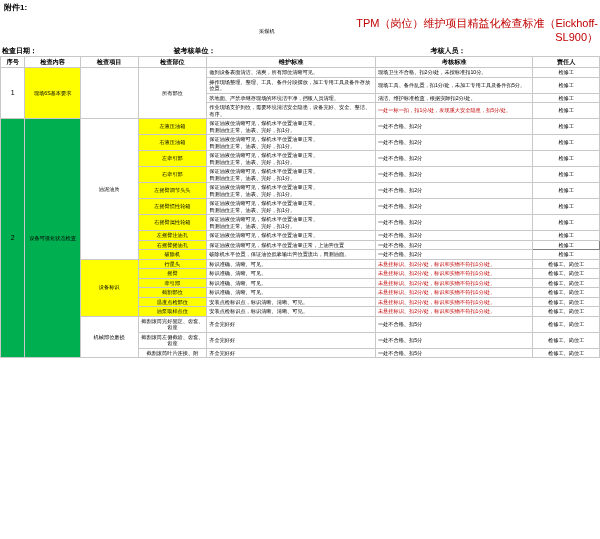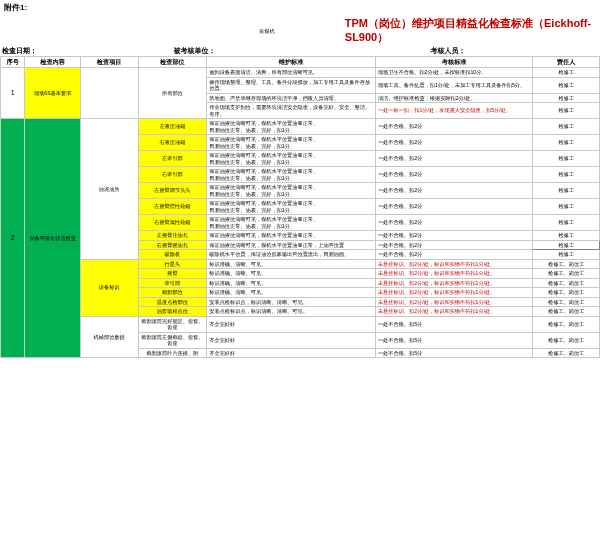--- a/index.html
+++ b/index.html
@@ -2,21 +2,21 @@
 <html><head>
 <meta charset="utf-8">
 <style>
   html,body{margin:0;padding:0;background:#fff;}
   body{width:600px;height:539px;overflow:hidden;font-family:"Liberation Sans","DejaVu Sans",sans-serif;}
   .sheet{width:600px;height:539px;position:relative;}
   table{border-collapse:collapse;table-layout:fixed;width:600px;}
   td{border:1px solid #c8c8c8;font-size:5.2px;line-height:1.25;padding:1px 2px;vertical-align:middle;color:#000;}
   .attach{font-size:8px;font-weight:bold;padding:3px 4px;border:none;}
   .titlerow td{border:none;}
-  .maintitle{text-align:left;font-size:11px;font-weight:bold;color:#c00000;letter-spacing:0px;}
+  .maintitle{text-align:right;font-size:11px;font-weight:normal;color:#c00000;letter-spacing:0px;}
   .hdrline td{border:none;font-size:7px;font-weight:bold;}
   .hdrline .lbl{text-align:left;}
   .colhdr td{text-align:center;font-weight:bold;font-size:6.2px;background:#fff;}
   .ctr{text-align:center;}
   .yellow{background:#ffff00;}
   .green{background:#00b050;}
   .nb{border:none;}
   .bordbox{border:1px solid #808080;}
   .redtxt{color:#c00000;font-size:5.2px;}
   .bignum{font-size:7px;text-align:center;}

